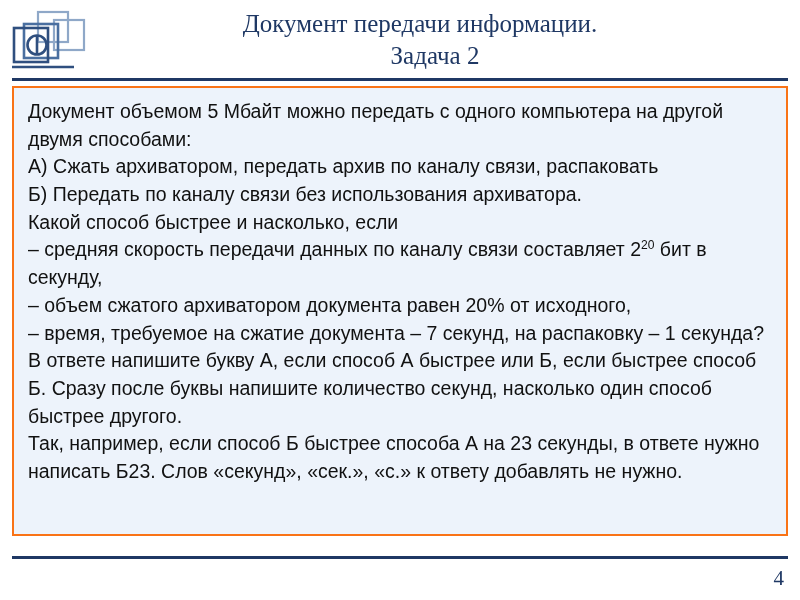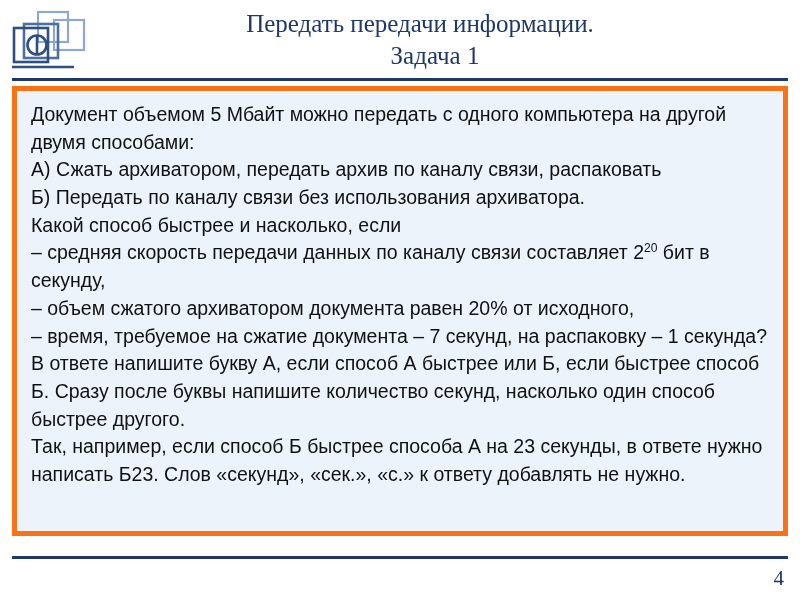--- a/index.html
+++ b/index.html
@@ -58,21 +58,21 @@
   }
 
   
   .body-box {
     position: absolute;
     left: 12px;
     top: 86px;
     width: 776px;
     height: 450px;
     background: #edf3fb;
-    border: 5px solid #f97316;
+    border: 2px solid #f97316;
     box-sizing: border-box;
     padding: 10px 14px 0 14px;
   }
   .body-text {
     font-family: "Liberation Sans", sans-serif;
     font-size: 19.5px;
     line-height: 1.42;
     color: #111111;
     white-space: pre-wrap;
   }
@@ -113,22 +113,22 @@
       <rect x="42" y="10" width="30" height="30" fill="none" stroke="#8fa8c8" stroke-width="2.2"></rect>
       <rect x="12" y="14" width="34" height="34" fill="none" stroke="#4a6fa0" stroke-width="2.6"></rect>
       <rect x="2" y="18" width="34" height="34" fill="none" stroke="#2f4f7f" stroke-width="2.6"></rect>
       <circle cx="25" cy="35" r="9.5" fill="none" stroke="#2f4f7f" stroke-width="2.6"></circle>
       <line x1="25" y1="25.5" x2="25" y2="44.5" stroke="#2f4f7f" stroke-width="2.6"></line>
       <line x1="0" y1="57" x2="62" y2="57" stroke="#2f4f7f" stroke-width="2.4"></line>
     </svg>
   </div>
 
   <div class="title-block">
-    <div>Передать передачи информации.</div>
-    <div class="title-line2">Задача 1</div>
+    <div>Документ передачи информации.</div>
+    <div class="title-line2">Задача 2</div>
   </div>
 
   <div class="rule-top"></div>
 
   <div class="body-box">
     <div class="body-text"><span>Документ объемом 5 Мбайт можно передать с одного компьютера на другой двумя способами:
 А) Сжать архиватором, передать архив по каналу связи, распаковать
 Б) Передать по каналу связи без использования архиватора.
 Какой способ быстрее и насколько, если
 – средняя скорость передачи данных по каналу связи составляет 2</span><sup>20</sup><span> бит в секунду,

